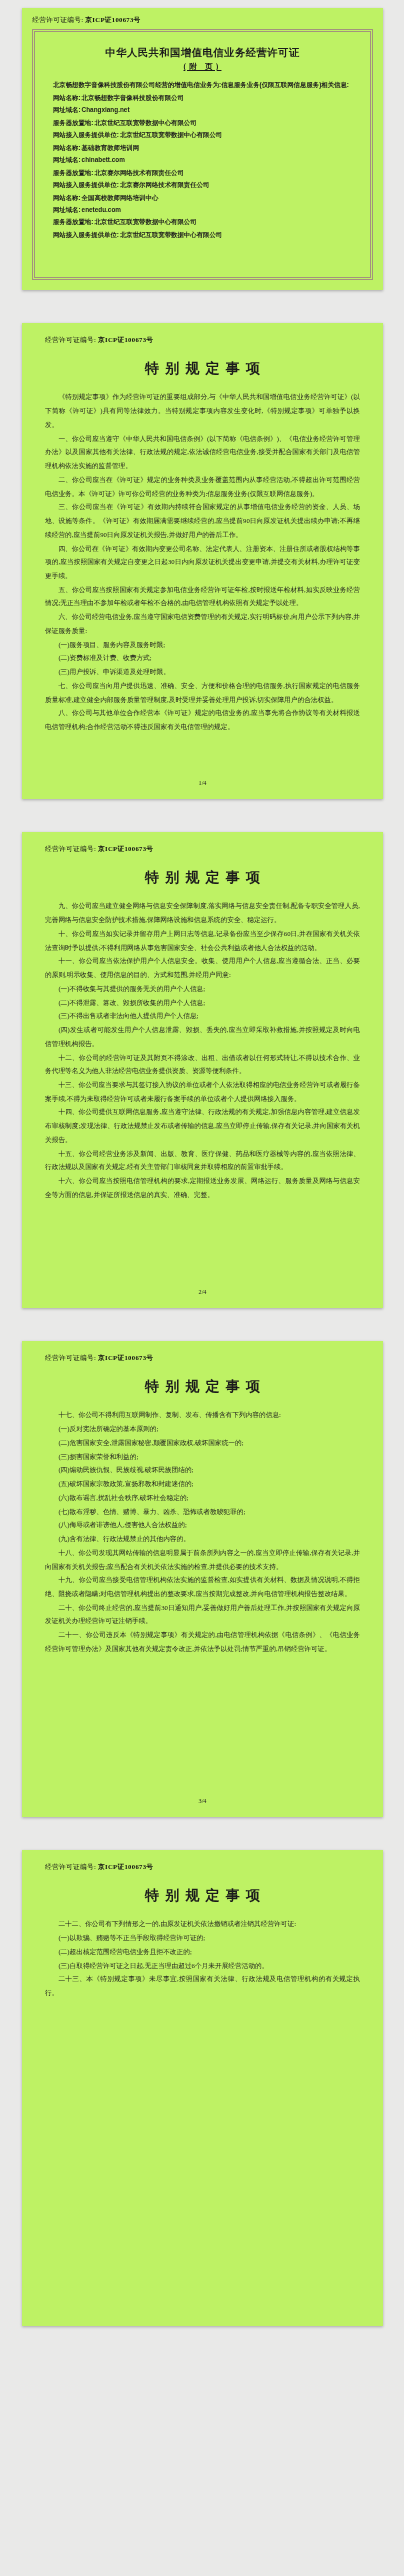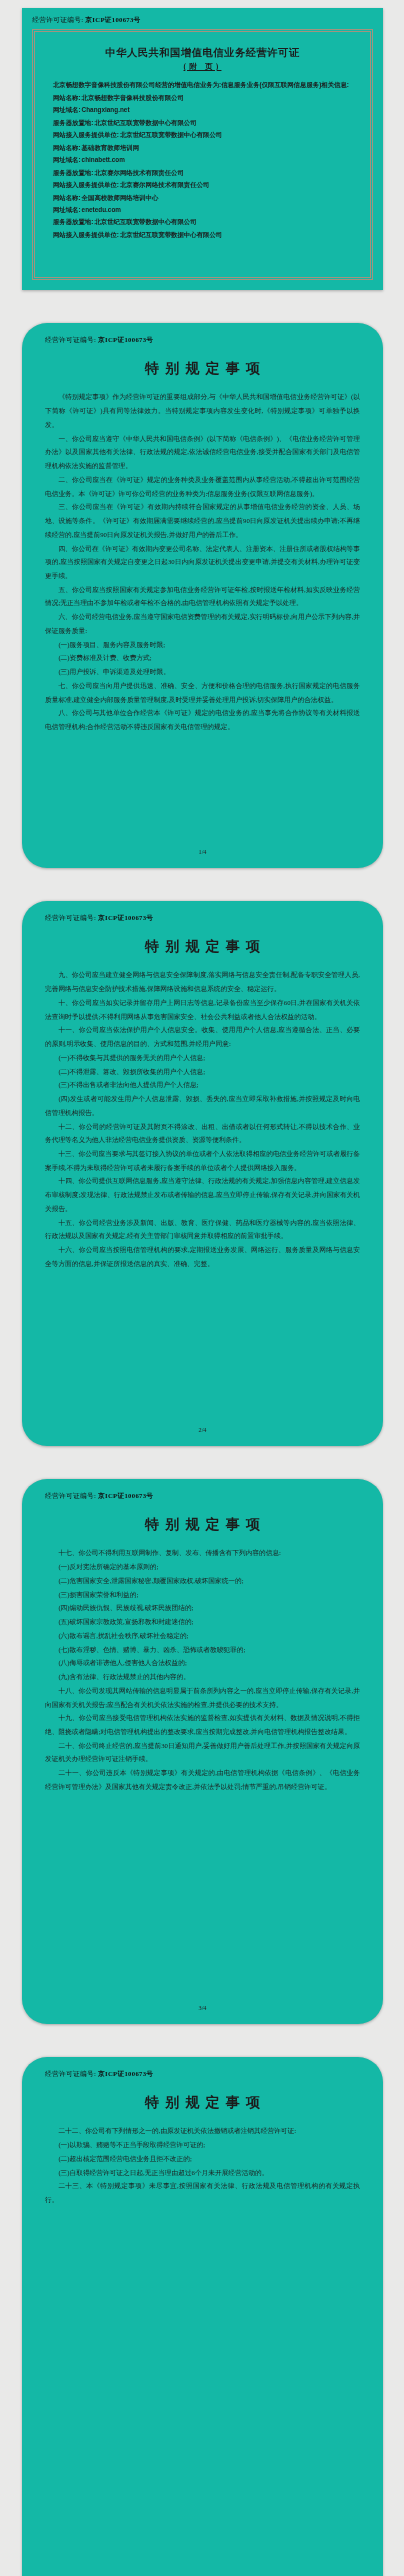--- a/index.html
+++ b/index.html
@@ -15,21 +15,21 @@
   }
   .canvas {
     display: flex;
     flex-direction: column;
     align-items: center;
     padding-top: 8.2px;
     gap: 33px;
   }
   .page {
     width: 361px;
-    background: #14b8a6;
+    background: #bef264;
     box-shadow: 0 0.5px 2.6px rgba(0,0,0,0.28);
     box-sizing: border-box;
     position: relative;
   }
 
   
   .cert-page {
     height: 282px;
     padding: 8.2px 10.3px 10.3px;
     display: flex;
@@ -71,23 +71,22 @@
     font-weight: bold;
     font-size: 6.4px;
     line-height: 1.95;
   }
   .cert-intro { margin: 0; }
   .entry { white-space: normal; }
   .entry-label { margin-right: 1px; }
 
   
   .prov-page {
-    height: 545px;
+    height: 476px;
     padding: 12.4px 23px 20.6px;
-    border-radius: 25px;
   }
   .prov-title {
     text-align: center;
     font-size: 14px;
     font-weight: bold;
     letter-spacing: 6.2px;
     padding-left: 6.2px; 
     margin: 15.5px 0 12.4px;
   }
   .para {

